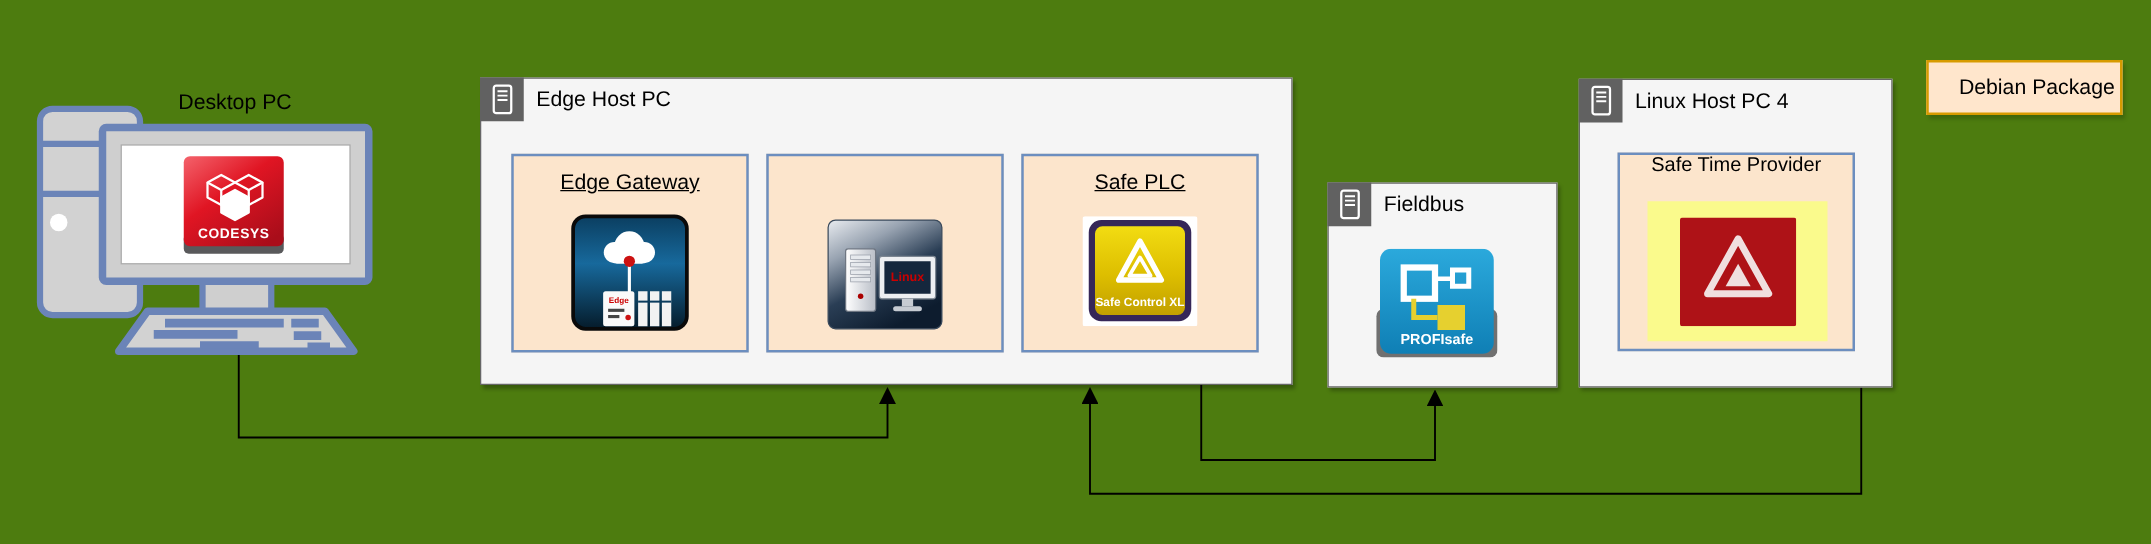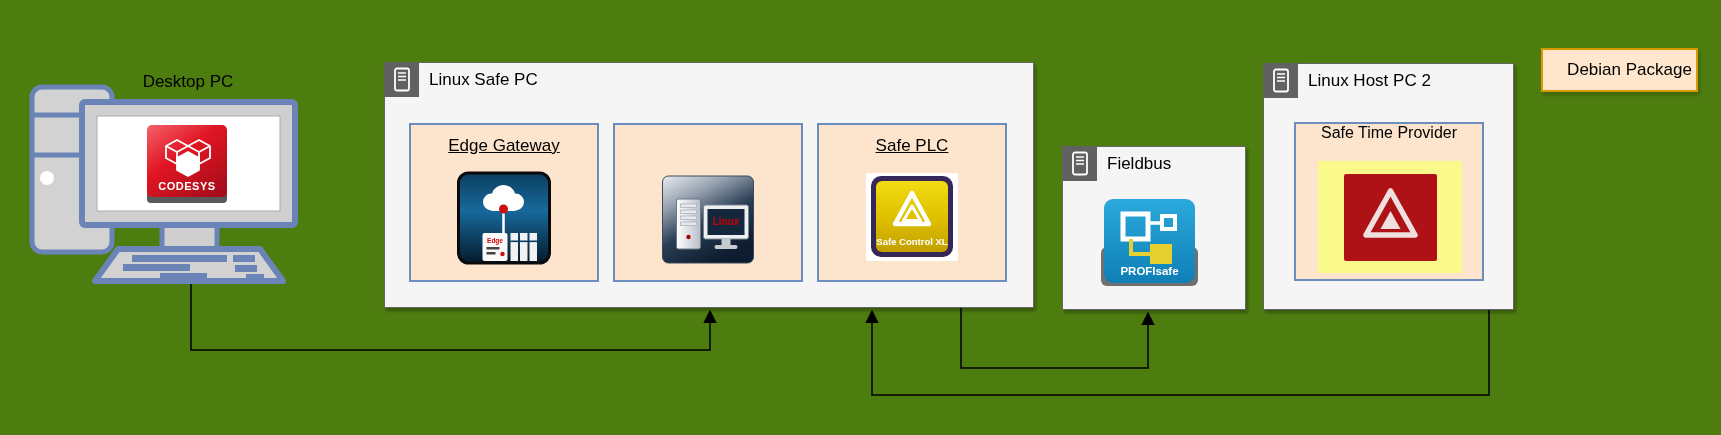--- a/index.html
+++ b/index.html
@@ -107,21 +107,21 @@
 
   <div class="container host1">
     <div class="tab">
       <svg width="20" height="26" viewBox="0 0 20 26">
         <rect x="3" y="1.5" width="14" height="22" rx="2" fill="none" stroke="#fff" stroke-width="1.8"></rect>
         <line x1="6" y1="6" x2="14" y2="6" stroke="#fff" stroke-width="1.5"></line>
         <line x1="6" y1="9.5" x2="14" y2="9.5" stroke="#fff" stroke-width="1.5"></line>
         <line x1="6" y1="13" x2="14" y2="13" stroke="#fff" stroke-width="1.5"></line>
       </svg>
     </div>
-    <div class="c-title">Linux Safe PC</div>
+    <div class="c-title">Edge Host PC</div>
 
     <div class="app-box" style="left:24px">
       <span class="app-label">Edge Gateway</span>
       <svg class="app-icon" style="top:46px" width="95" height="94" viewBox="0 0 95 94">
         <defs>
           <linearGradient id="edgeBlue" x1="0" y1="0" x2="0" y2="1">
             <stop offset="0" stop-color="#0B3E60"></stop>
               <stop offset="0.42" stop-color="#17699C"></stop>
               <stop offset="1" stop-color="#051B2A"></stop>
           </linearGradient>
@@ -232,21 +232,21 @@
 
   <div class="container host2">
     <div class="tab">
       <svg width="20" height="26" viewBox="0 0 20 26">
         <rect x="3" y="1.5" width="14" height="22" rx="2" fill="none" stroke="#fff" stroke-width="1.8"></rect>
         <line x1="6" y1="6" x2="14" y2="6" stroke="#fff" stroke-width="1.5"></line>
         <line x1="6" y1="9.5" x2="14" y2="9.5" stroke="#fff" stroke-width="1.5"></line>
         <line x1="6" y1="13" x2="14" y2="13" stroke="#fff" stroke-width="1.5"></line>
       </svg>
     </div>
-    <div class="c-title">Linux Host PC 2</div>
+    <div class="c-title">Linux Host PC 4</div>
 
     <div class="stp-box">
       <span class="app-label">Safe Time Provider</span>
       <div class="stp-yellow">
         <svg width="93" height="87" viewBox="0 0 93 87">
           <rect x="0" y="0" width="93" height="87" rx="2" fill="#AE1217"></rect>
           <polygon points="46.5,17 71,61 22,61" fill="none" stroke="#F0DFDF" stroke-width="5.5" stroke-linejoin="round"></polygon>
           <polygon points="46.5,37 56.5,55 36.5,55" fill="#EFDFDF"></polygon>
         </svg>
       </div>

